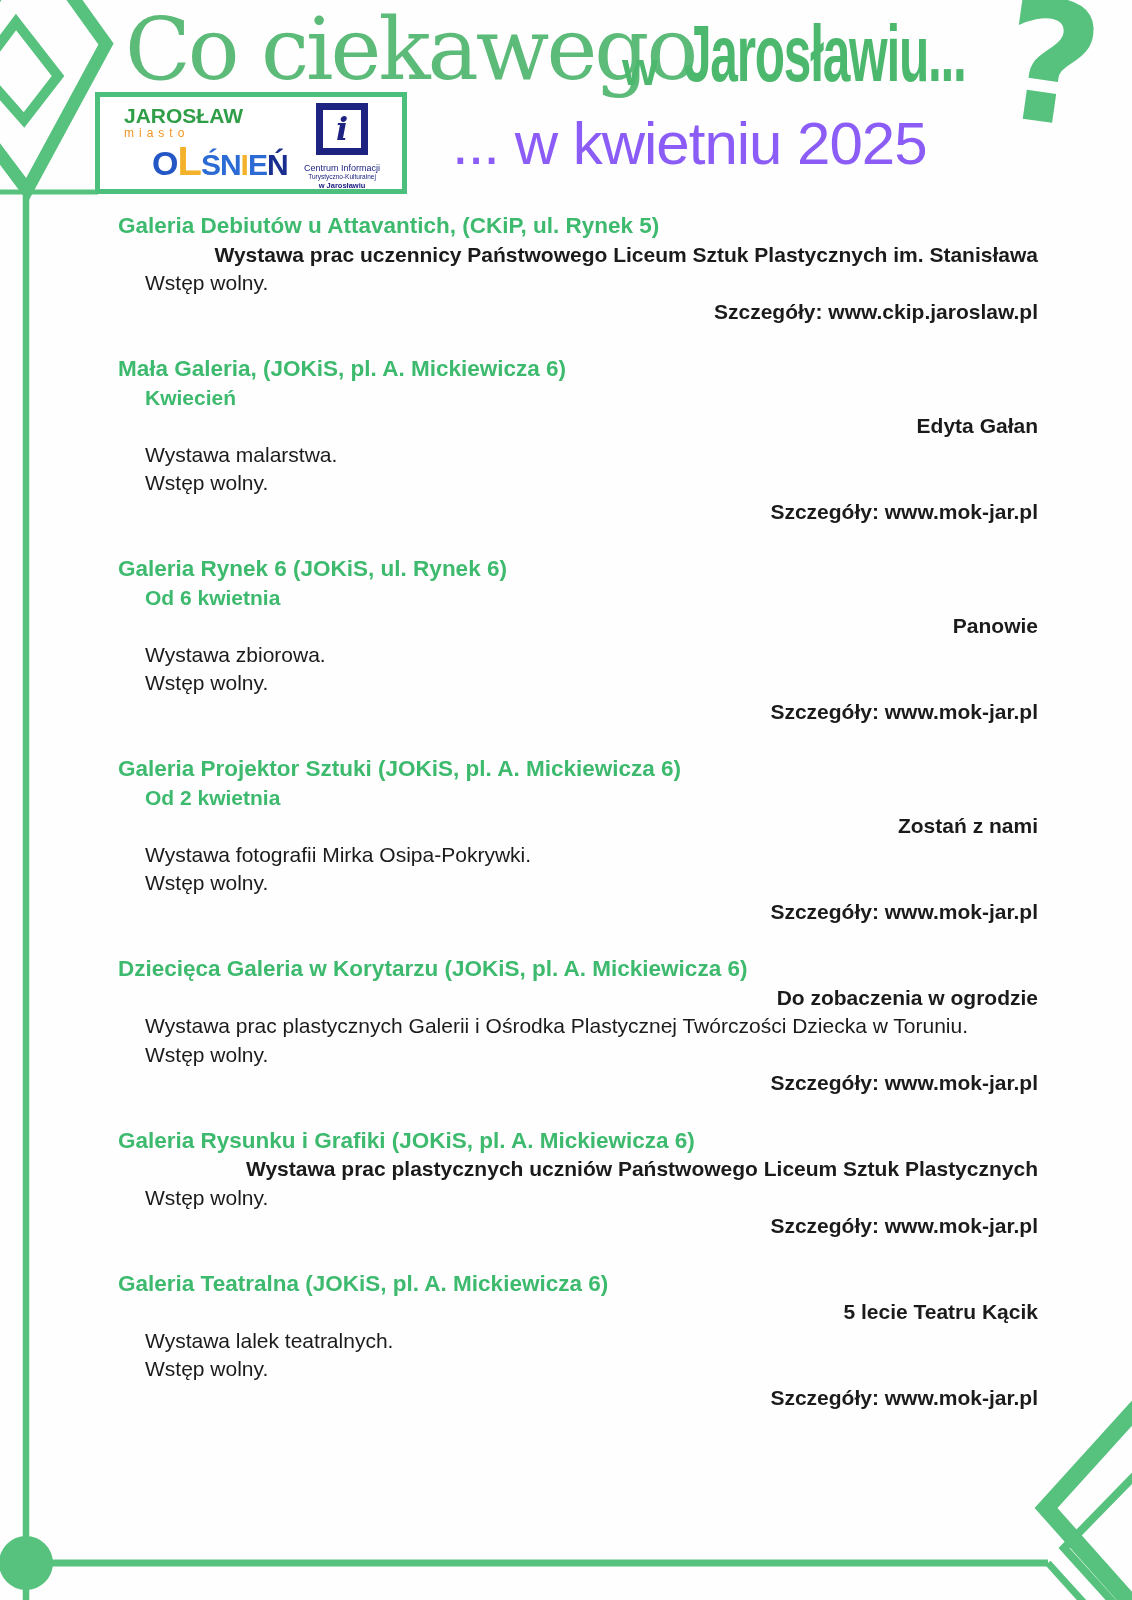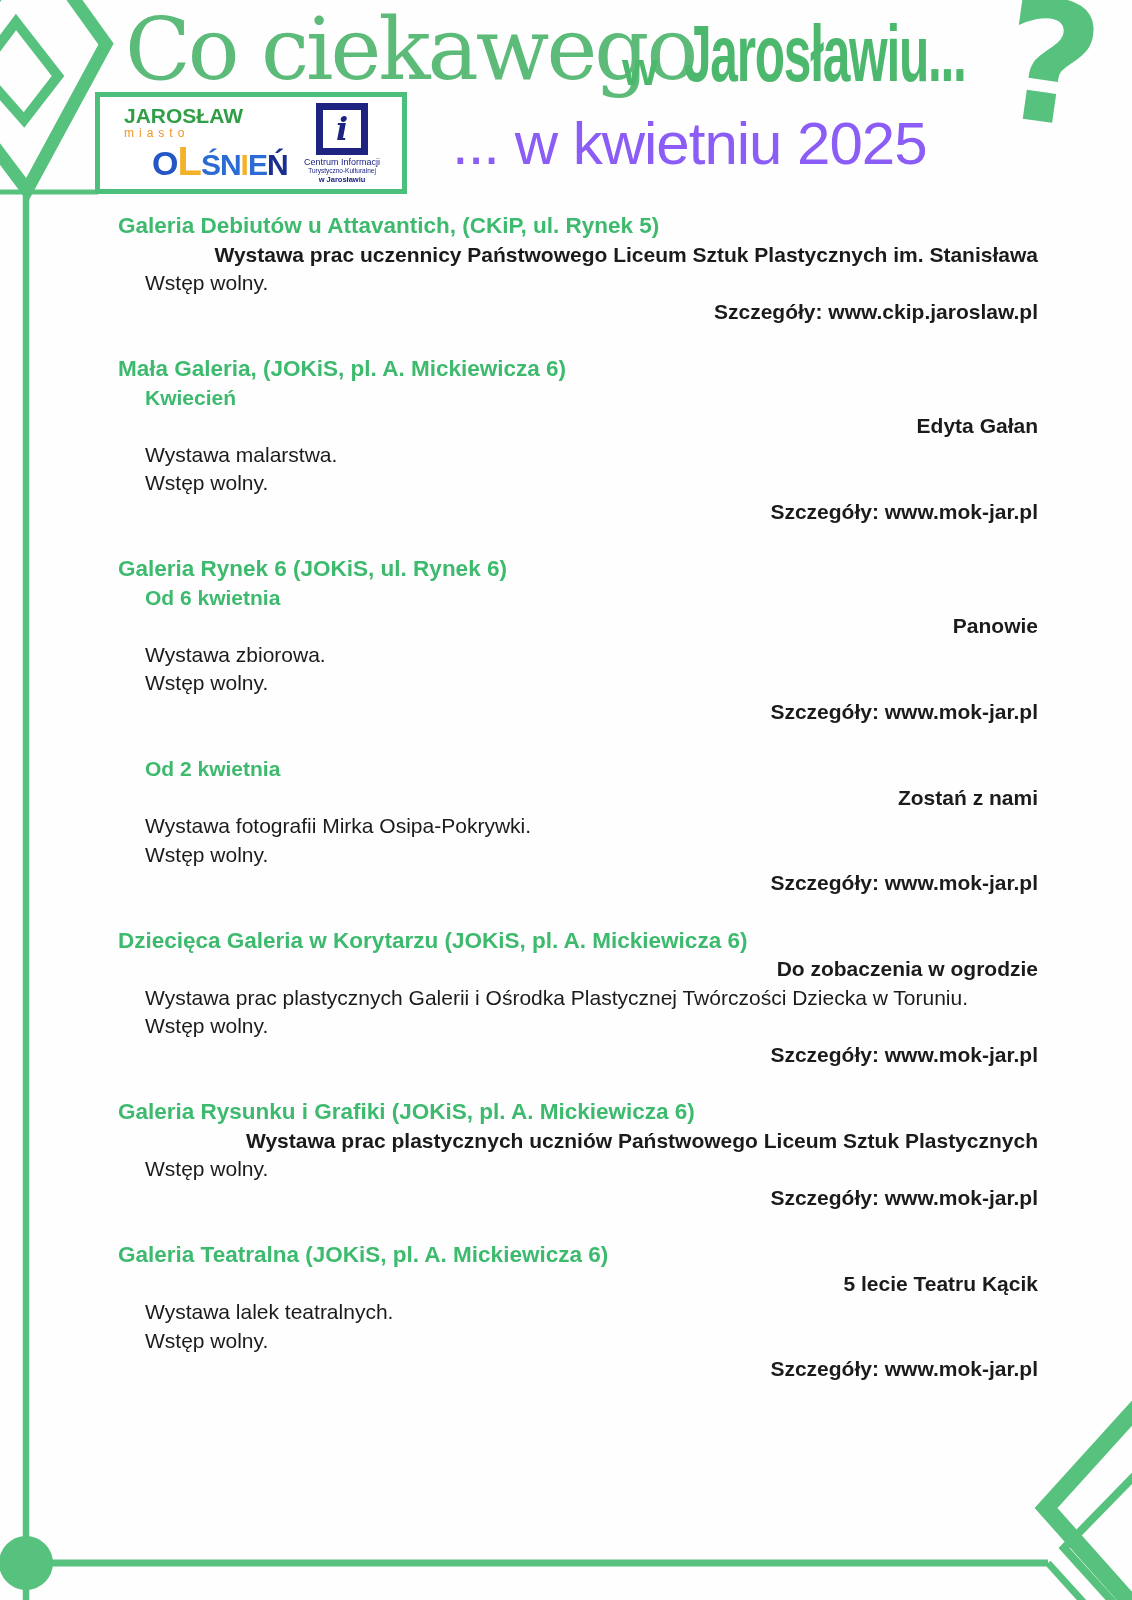--- a/index.html
+++ b/index.html
@@ -56,21 +56,21 @@
   .lg-info{position:absolute;right:12px;top:6px;width:96px;text-align:center;line-height:1;}
   .i-sq{
     width:52px;height:52px;margin:0 auto;background:#1e2382;
     display:flex;align-items:center;justify-content:center;box-sizing:border-box;
   }
   .i-in{
     width:38px;height:38px;background:#ffffff;display:flex;align-items:center;justify-content:center;
     font-family:"DejaVu Serif",serif;font-style:italic;font-weight:700;
     font-size:32px;color:#1e2382;line-height:1;
   }
-  .i-t1{font-size:9px;color:#1e2382;margin-top:3px;}
+  .i-t1{font-size:9px;color:#1e2382;margin-top:9px;}
   .i-t2{font-size:6.5px;color:#1e2382;margin-top:1px;}
   .i-t3{font-size:7.5px;font-weight:700;color:#1e2382;margin-top:1px;}
 
   
   .content{position:absolute;left:118px;top:212px;width:920px;}
   .sec{margin-bottom:29px;}
   .sec-title{
     font-size:22.5px;font-weight:700;color:#3dba6e;line-height:28.5px;
     white-space:nowrap;
   }
@@ -150,20 +150,21 @@
       <div class="sec-body">
         <div class="ln g">Od 6 kwietnia</div>
         <div class="ln b">Panowie</div>
         <div class="ln r">Wystawa zbiorowa.</div>
         <div class="ln r">Wstęp wolny.</div>
         <div class="ln b">Szczegóły: www.mok-jar.pl</div>
       </div>
     </div>
 
     <div class="sec">
+      <div class="sec-title">Galeria Projektor Sztuki (JOKiS, pl. A. Mickiewicza 6)</div>
       <div class="sec-body">
         <div class="ln g">Od 2 kwietnia</div>
         <div class="ln b">Zostań z nami</div>
         <div class="ln r">Wystawa fotografii Mirka Osipa-Pokrywki.</div>
         <div class="ln r">Wstęp wolny.</div>
         <div class="ln b">Szczegóły: www.mok-jar.pl</div>
       </div>
     </div>
 
     <div class="sec">

